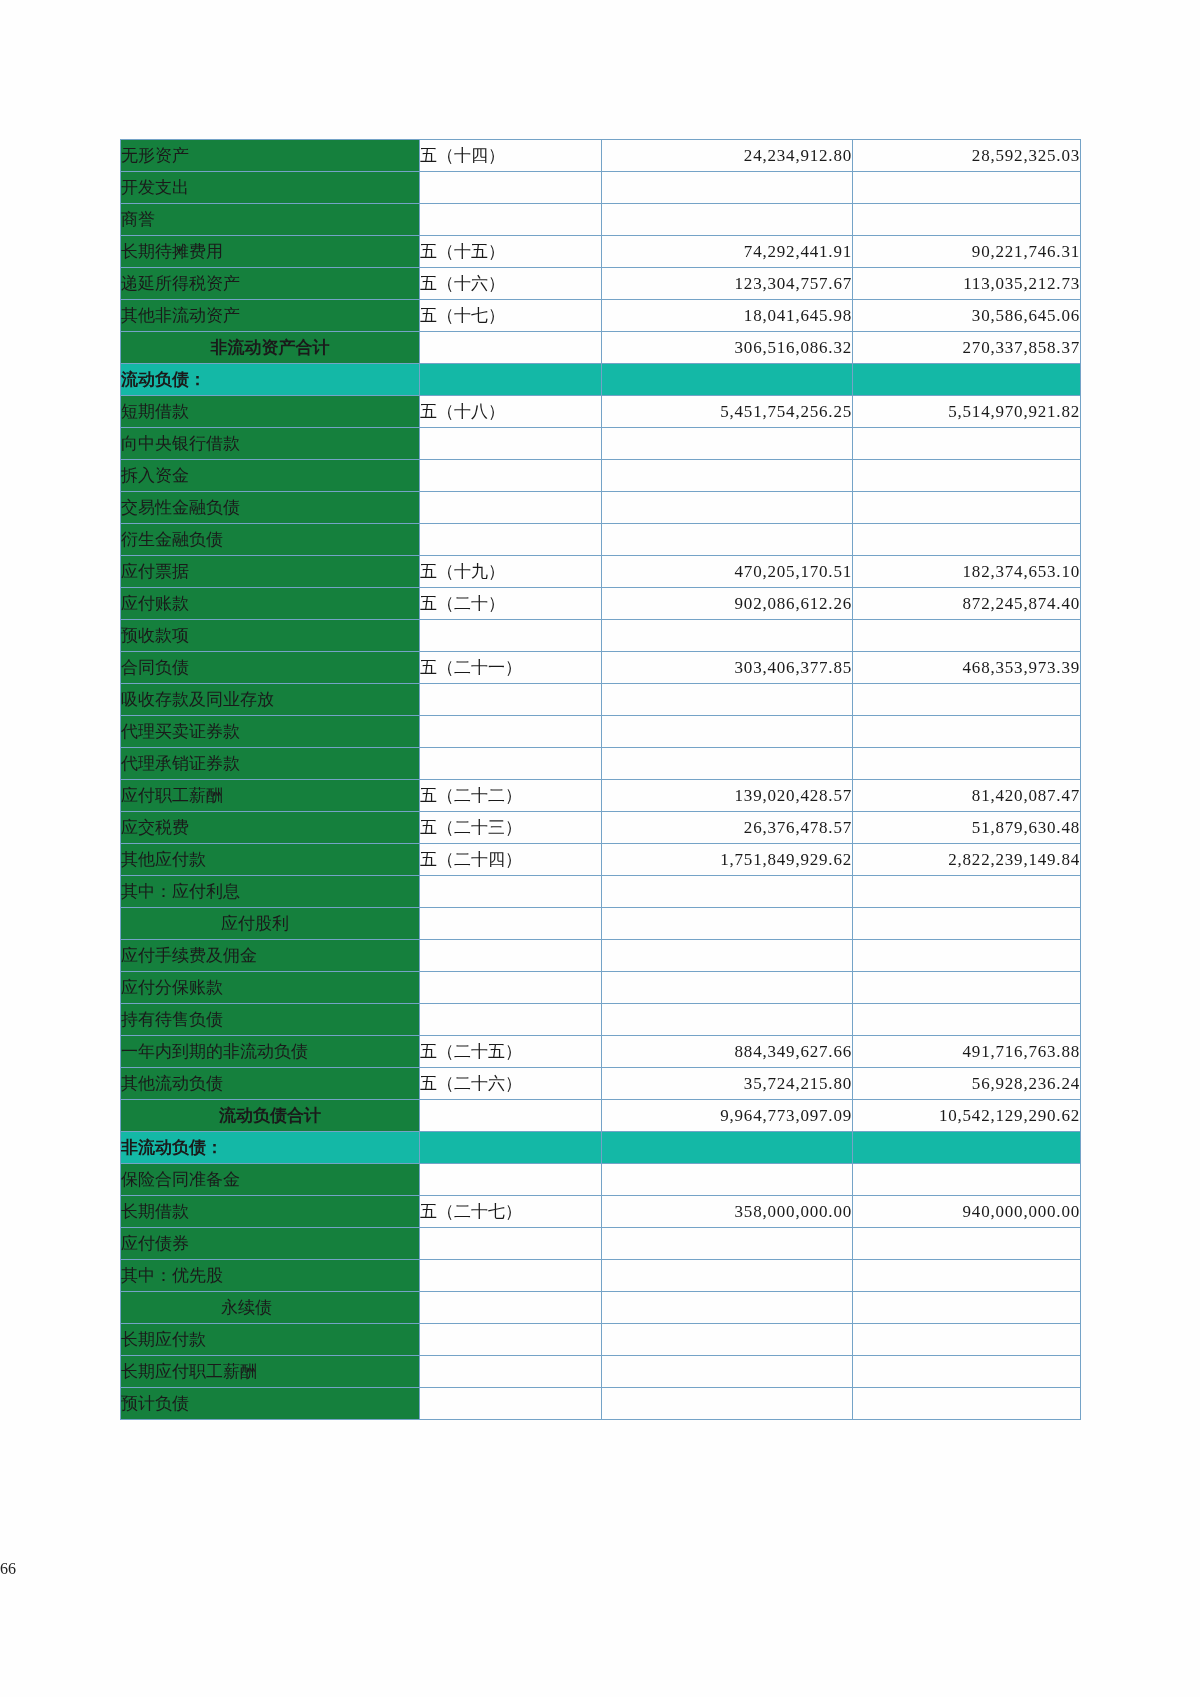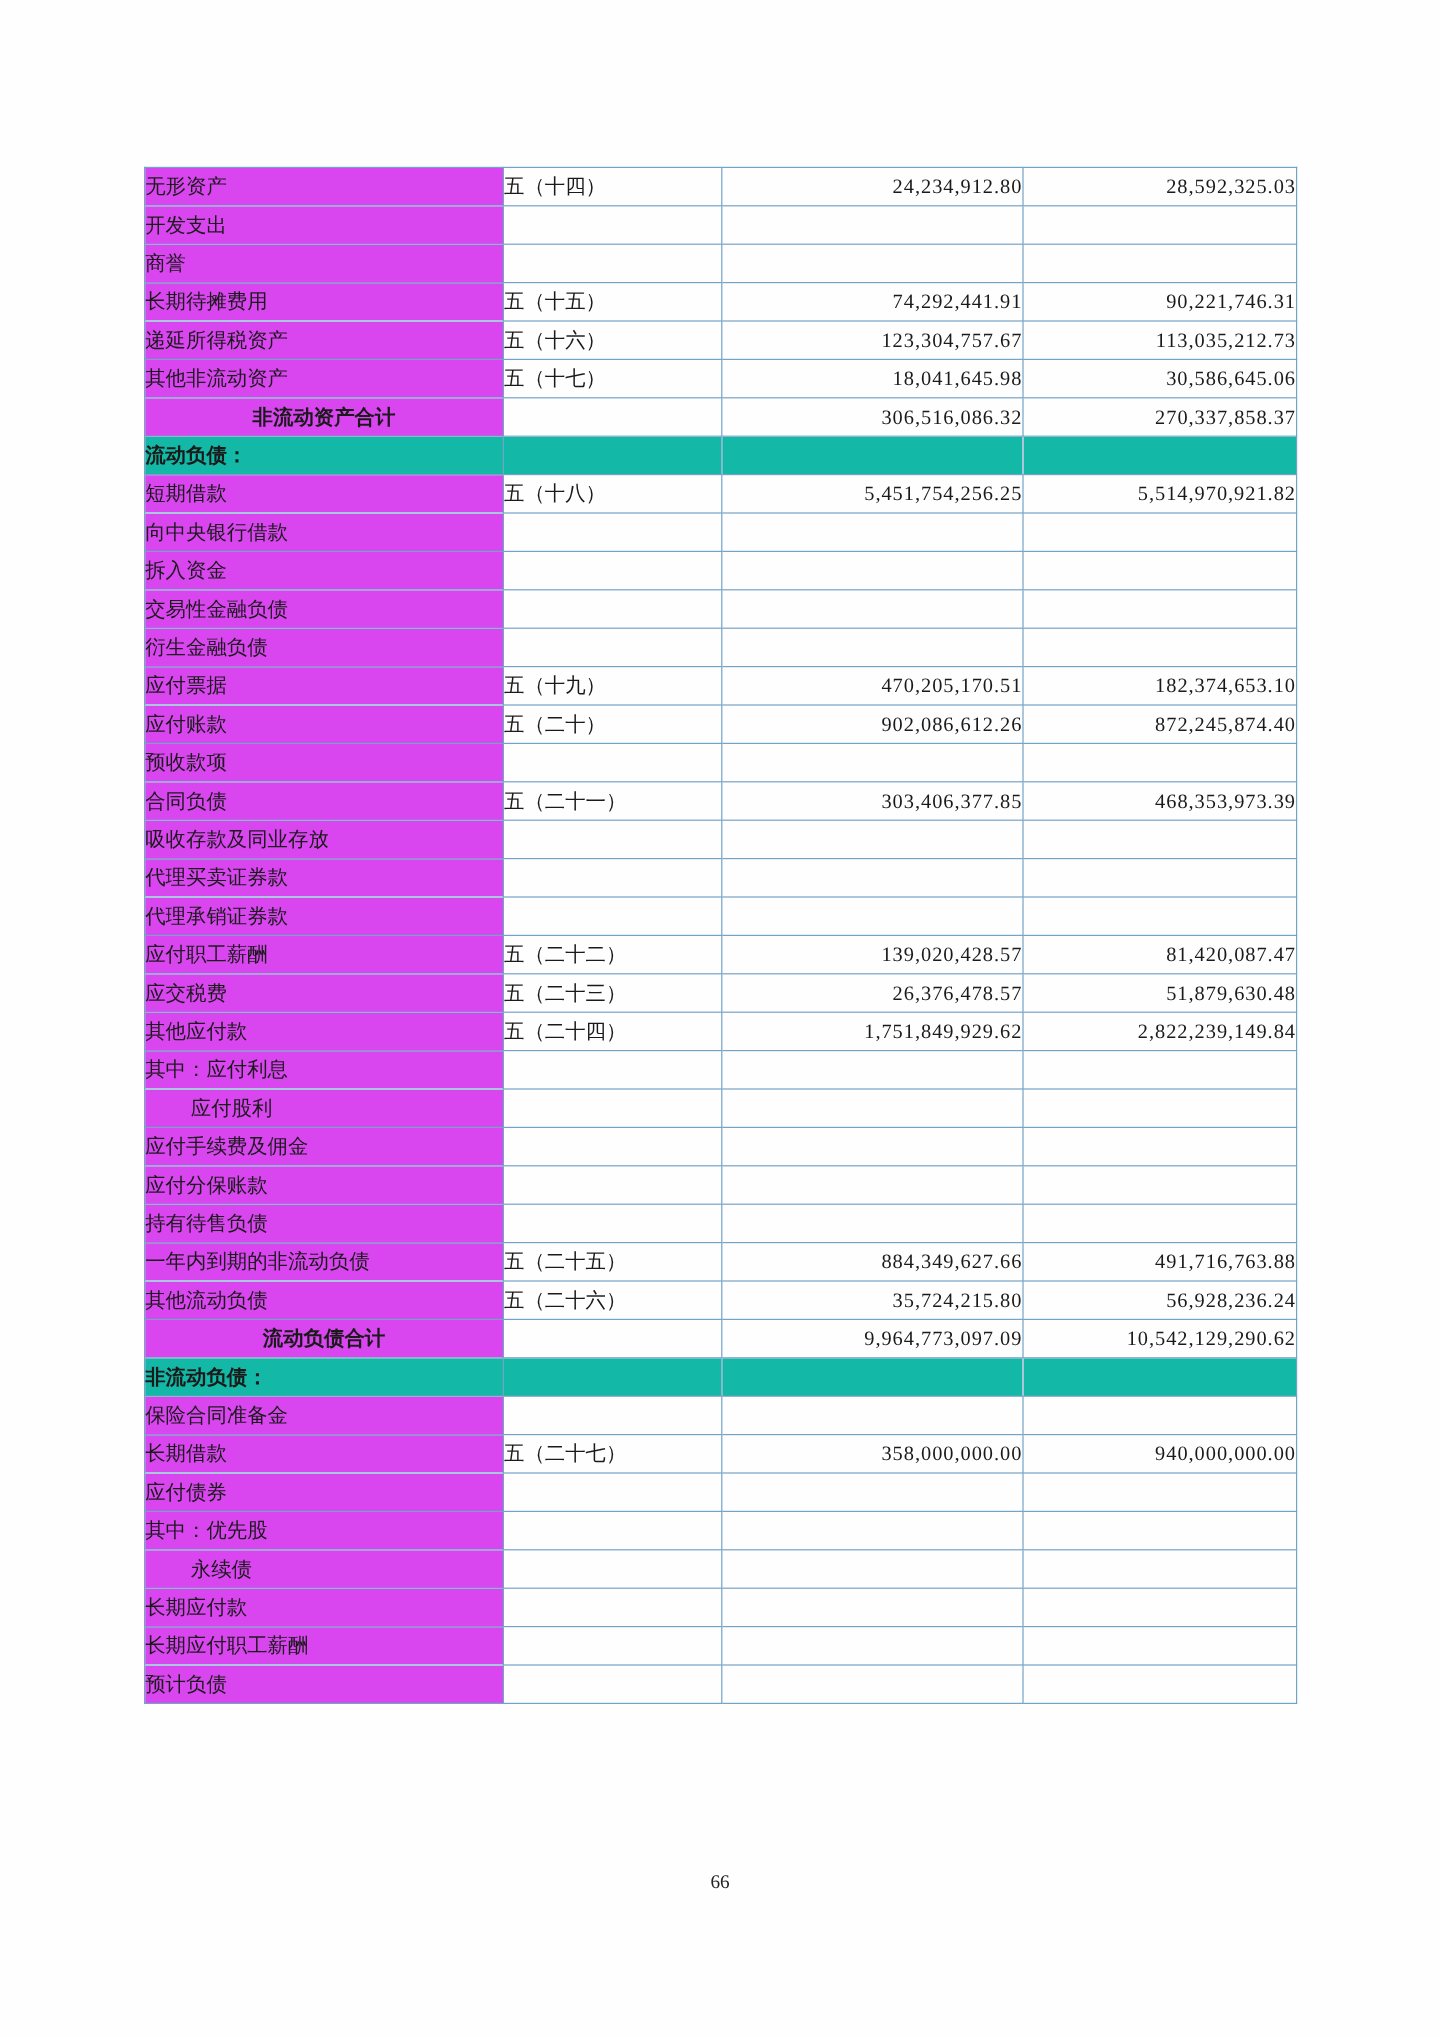--- a/index.html
+++ b/index.html
@@ -27,26 +27,26 @@
   table.fin-table td {
     border: 1px solid #74a3c7;
     height: 31px;
     font-size: 17px;
     overflow: hidden;
     white-space: nowrap;
     vertical-align: middle;
     padding: 0;
   }
   td.c-label {
-    background: #d946ef;
+    background: #15803d;
     text-align: left;
     padding-left: 10px;
   }
   td.c-label.indent {
-    padding-left: 38px;
+    padding-left: 100px;
   }
   td.c-note {
   }
   td.c-num {
     text-align: right;
     padding-right: 8px;
     letter-spacing: 0.8px;
   }
   tr.row-total td.c-label {
     font-weight: bold;
@@ -57,21 +57,20 @@
     background: #14b8a6;
   }
   tr.row-section td.c-label {
     font-weight: bold;
   }
   .page-number {
     position: absolute;
     left: 0;
     top: 1560px;
     width: 1200px;
-    text-align: center;
     font-size: 16px;
     color: #222;
   }
 </style>
 </head>
 <body>
 
 <div class="page">
   <table class="fin-table">
     <colgroup>

